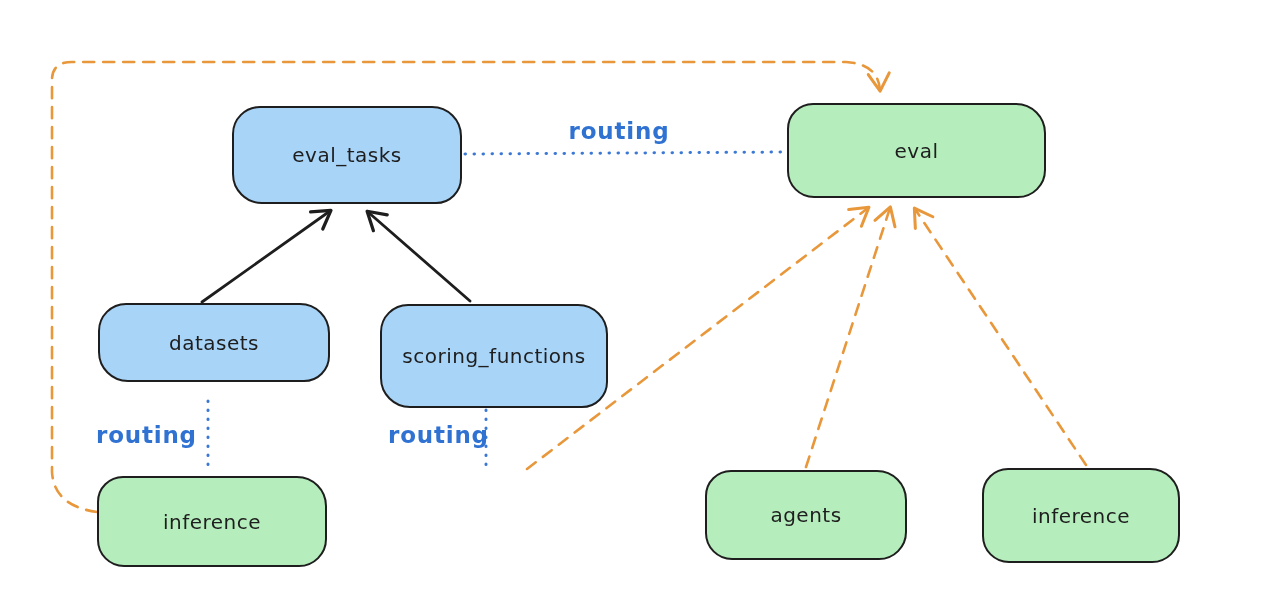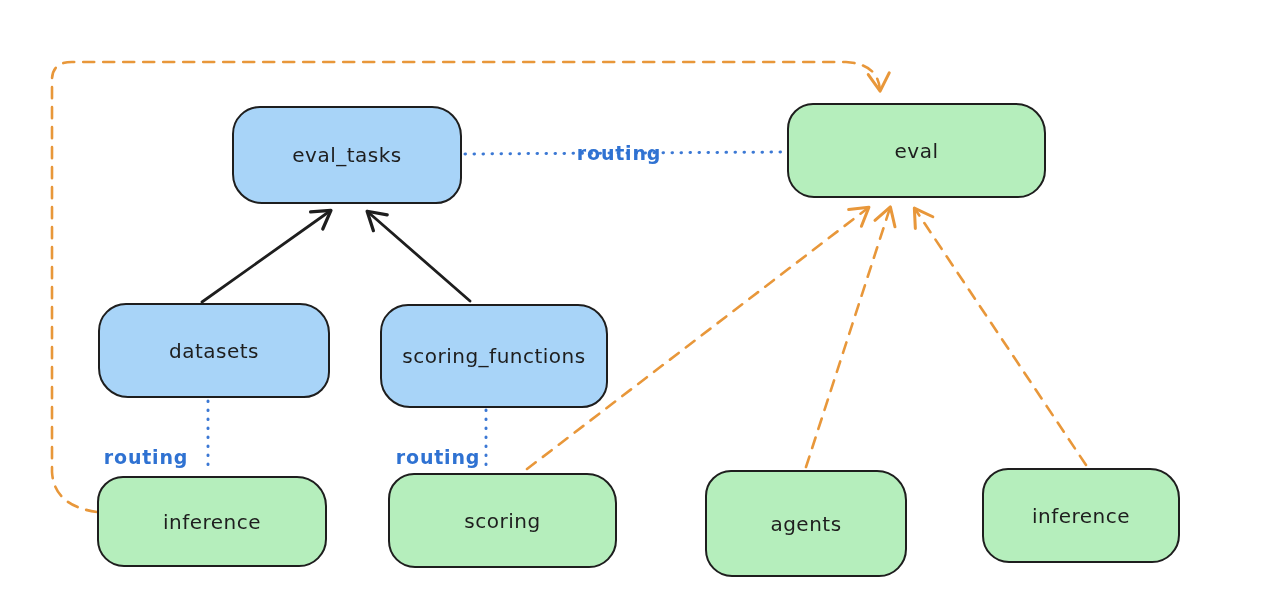--- a/index.html
+++ b/index.html
@@ -17,35 +17,34 @@
     border:2.5px solid #1e1e1e;
     font-size:20px;color:#1e1e1e;
     letter-spacing:0.5px;
     box-sizing:border-box;
     background:#fff;
   }
   .node.blue{background:#a8d4f8;border-radius:28px 30px 26px 30px;text-align:right;}
   .node.green{background:#b5eebc;border-radius:26px 30px 28px 27px;}
   .n-eval-tasks       {left:232px;top:106px;width:230px;height:98px;}
   .n-eval             {left:787px;top:103px;width:259px;height:95px;}
-  .n-datasets         {left:98px; top:303px;width:232px;height:95px;}
+  .n-datasets         {left:98px; top:303px;width:232px;height:79px;}
   .n-scoring-functions{left:380px;top:304px;width:228px;height:104px;}
   .n-datasetio        {left:97px; top:476px;width:230px;height:91px;}
   .n-scoring          {left:388px;top:473px;width:229px;height:95px;}
-  .n-agents           {left:705px;top:470px;width:202px;height:107px;}
+  .n-agents           {left:705px;top:470px;width:202px;height:90px;}
   .n-inference        {left:982px;top:468px;width:198px;height:95px;text-align:center;}
   .routing-label{
     position:absolute;
     width:120px;
     text-align:center;
-    font-size:19px;
+    font-size:23px;
     font-weight:bold;
     color:#2f72d2;
     letter-spacing:0.8px;
-    margin-top:24px;
   }
   .rl-top {left:559px;top:118px;}
   .rl-left{left:96px; top:422px;width:100px;}
   .rl-mid {left:388px;top:422px;width:100px;}
 </style>
 </head>
 <body>
 
 <div class="canvas">
 
@@ -80,23 +79,20 @@
   </div>
   <div class="node blue n-datasets">
     <span>datasets</span>
   </div>
   <div class="node blue n-scoring-functions">
     <span>scoring_functions</span>
   </div>
   <div class="node green n-datasetio">
     <span>inference</span>
   </div>
-  <div class="node green n-scoring">
-    <span>scoring</span>
-  </div>
   <div class="node green n-agents">
     <span>agents</span>
   </div>
   <div class="node green n-inference">
     <span>inference</span>
   </div>
 
   <div class="routing-label rl-top">routing</div>
   <div class="routing-label rl-left">routing</div>
   <div class="routing-label rl-mid">routing</div>

